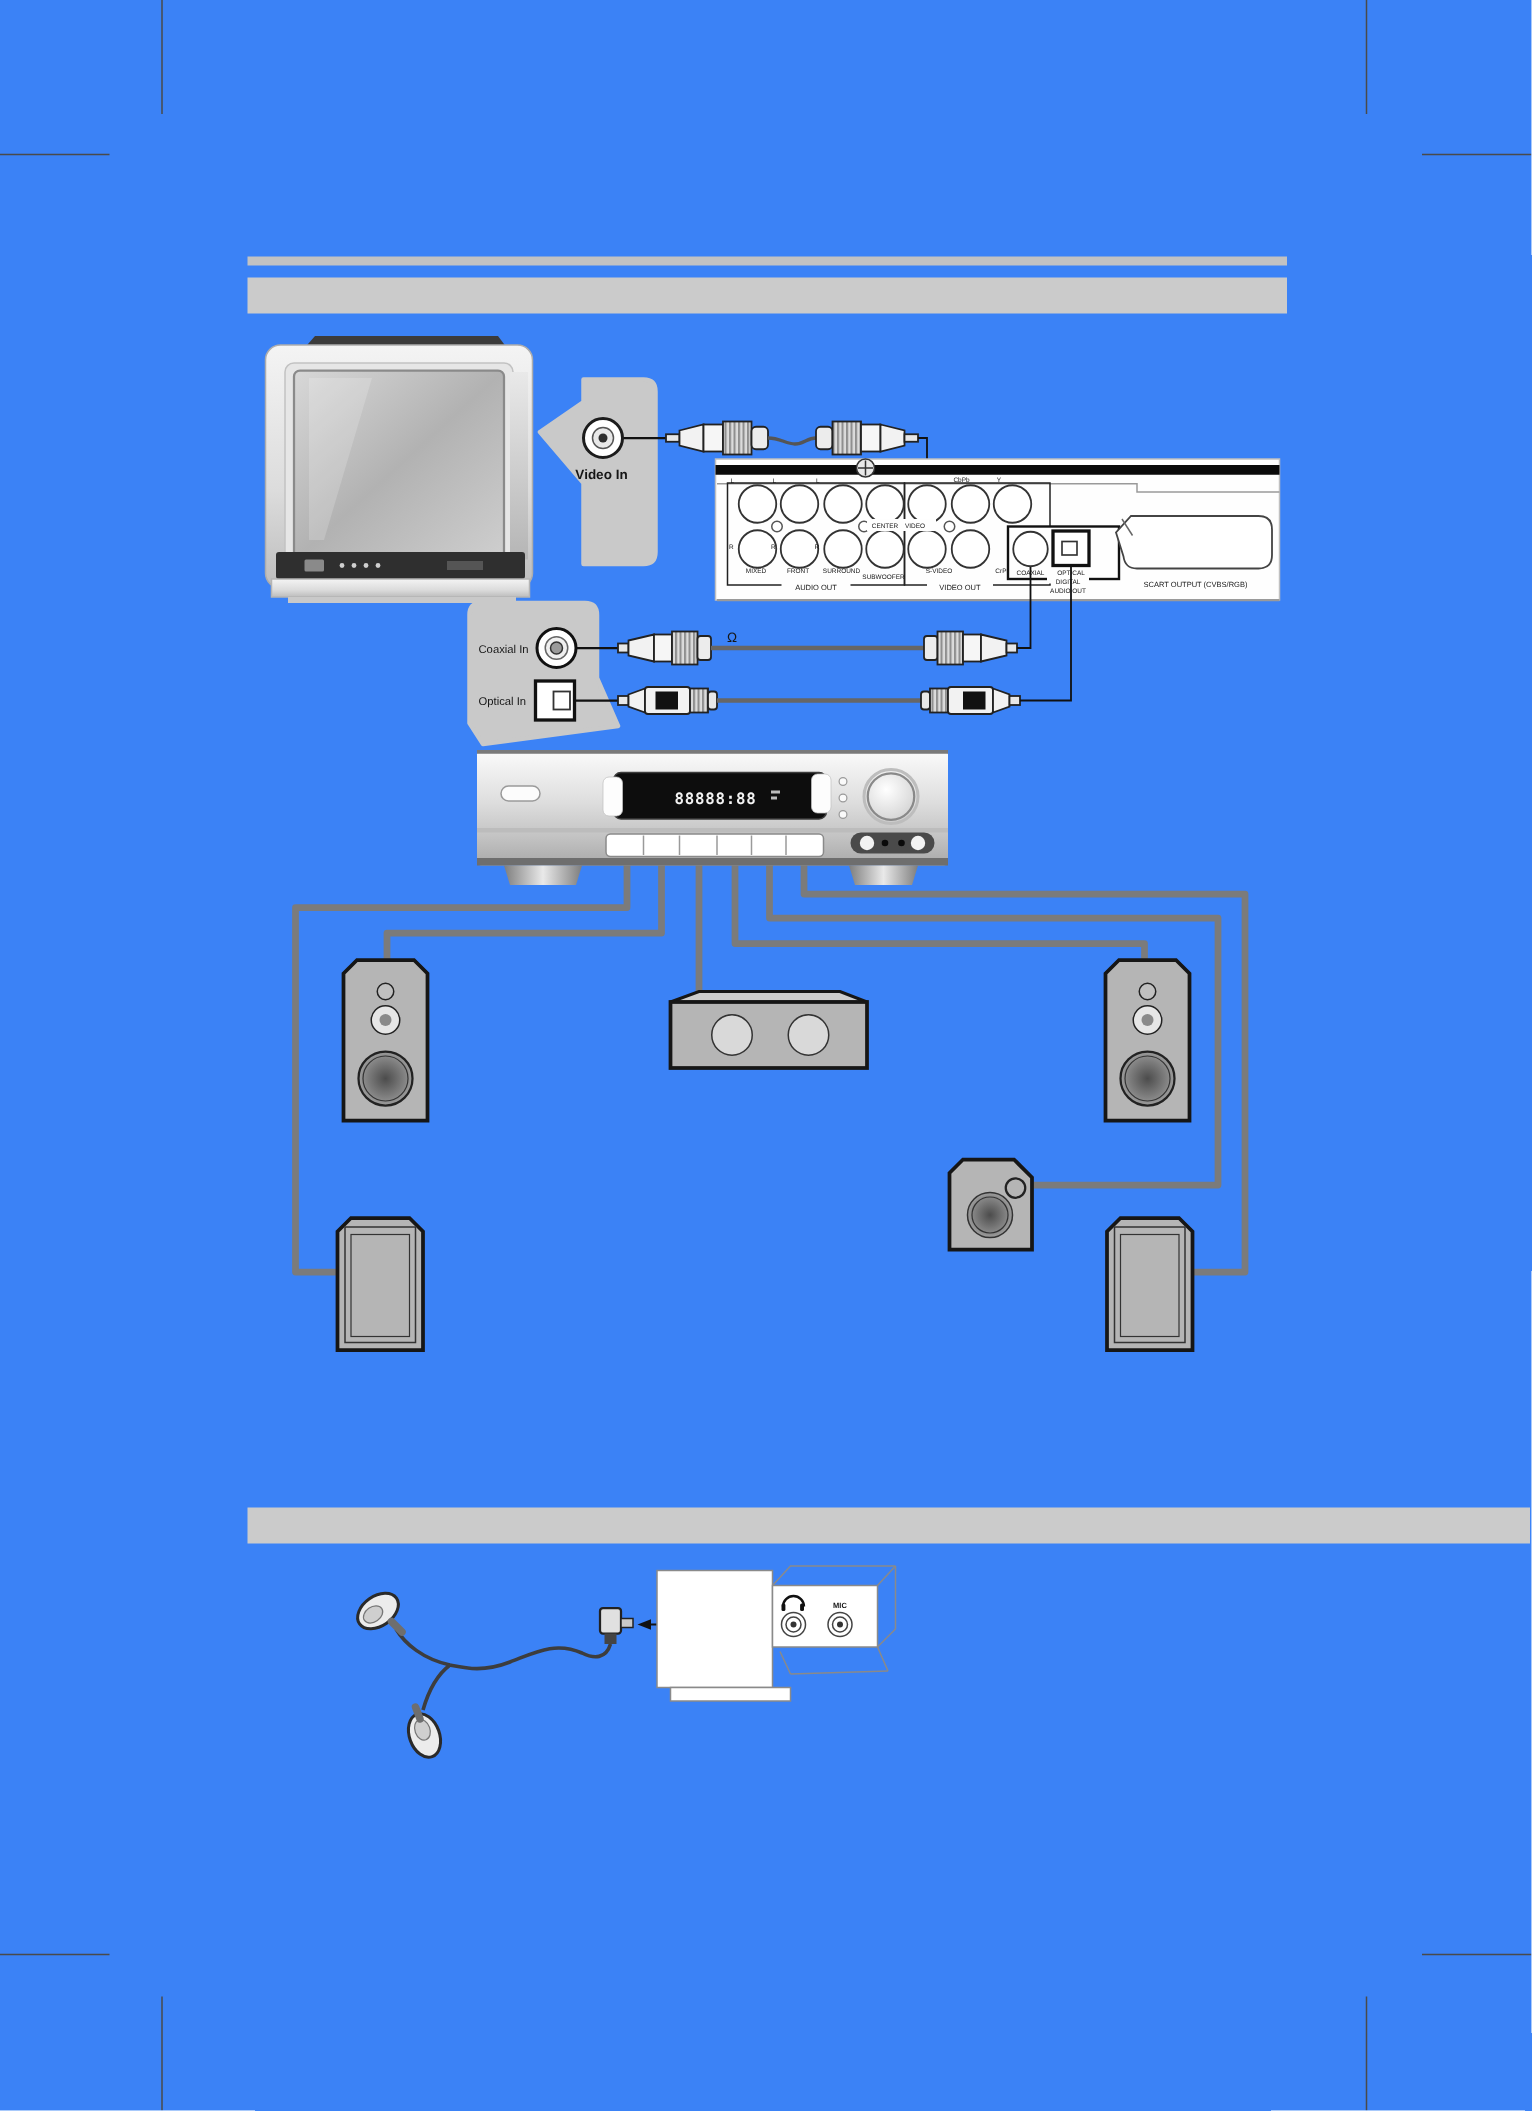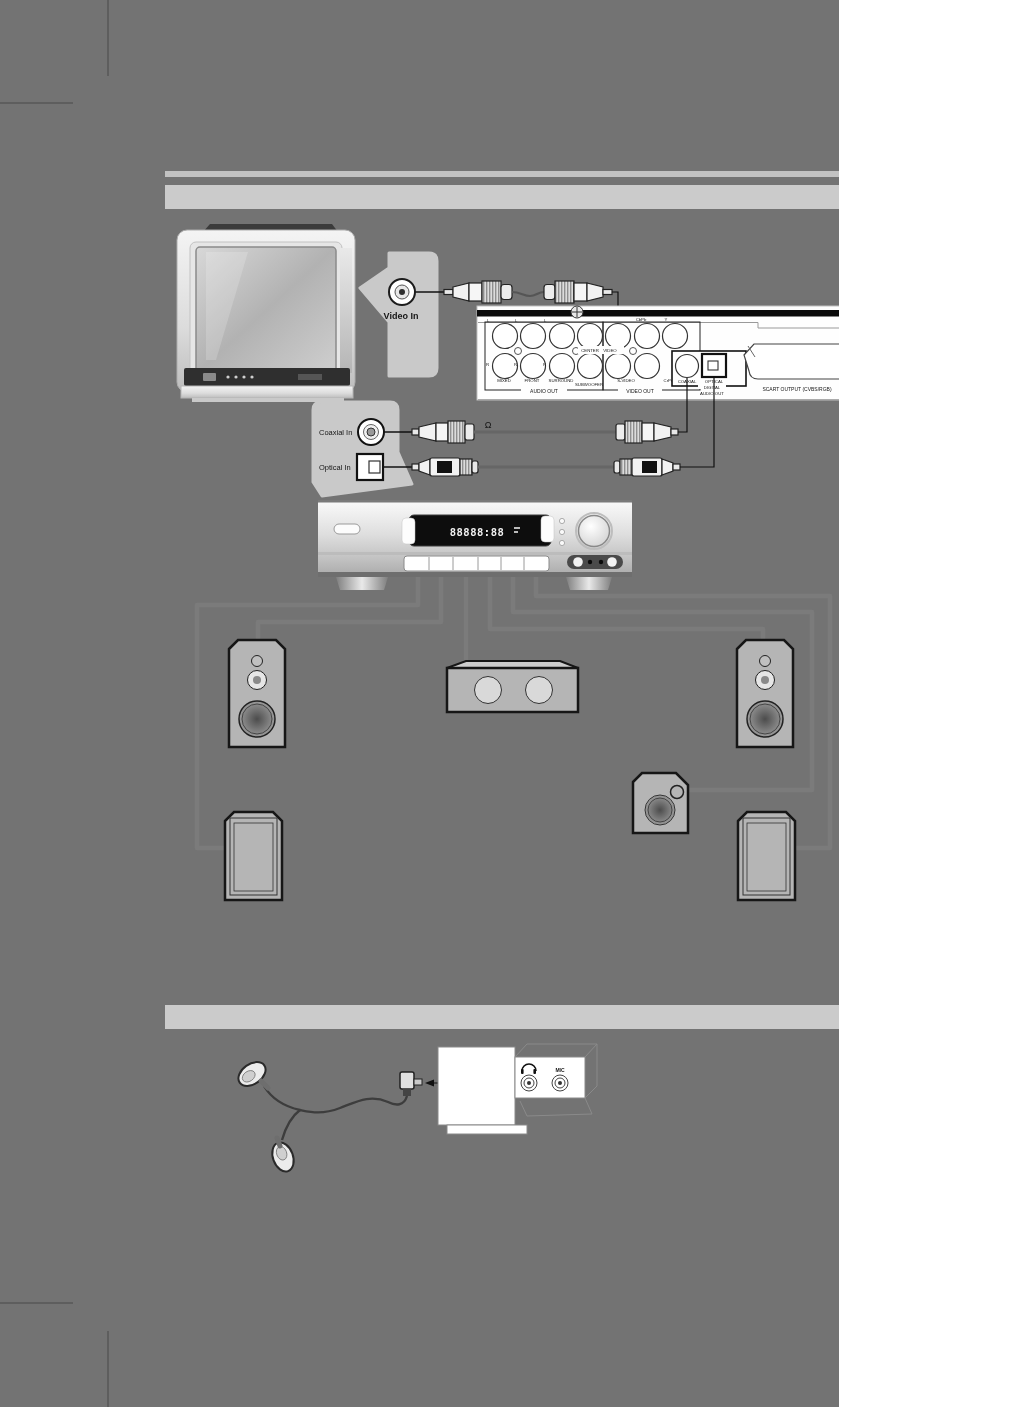--- a/index.html
+++ b/index.html
@@ -1,16 +1,16 @@
 <!DOCTYPE html>
 <html><head>
 <meta charset="utf-8">
 <style>
   html,body{margin:0;padding:0;background:#ffffff;}
-  .page{position:relative;width:839px;height:1407px;background:#737373;overflow:hidden;}
+  .page{position:relative;width:1021px;height:1407px;background:#3b82f6;overflow:hidden;}
   svg{position:absolute;left:0;top:0;font-family:"Liberation Sans","DejaVu Sans",sans-serif;}
   text{fill:#161616;}
   .t4{font-size:4.3px;}
   .t5{font-size:5px;}
   .bold{font-weight:bold;}
   .mid{text-anchor:middle;}
   .digits{font-family:"DejaVu Sans Mono","Liberation Mono",monospace;font-size:10.5px;letter-spacing:0.5px;fill:#f2f2f2;font-weight:bold;}
 </style>
 </head>
 <body>

